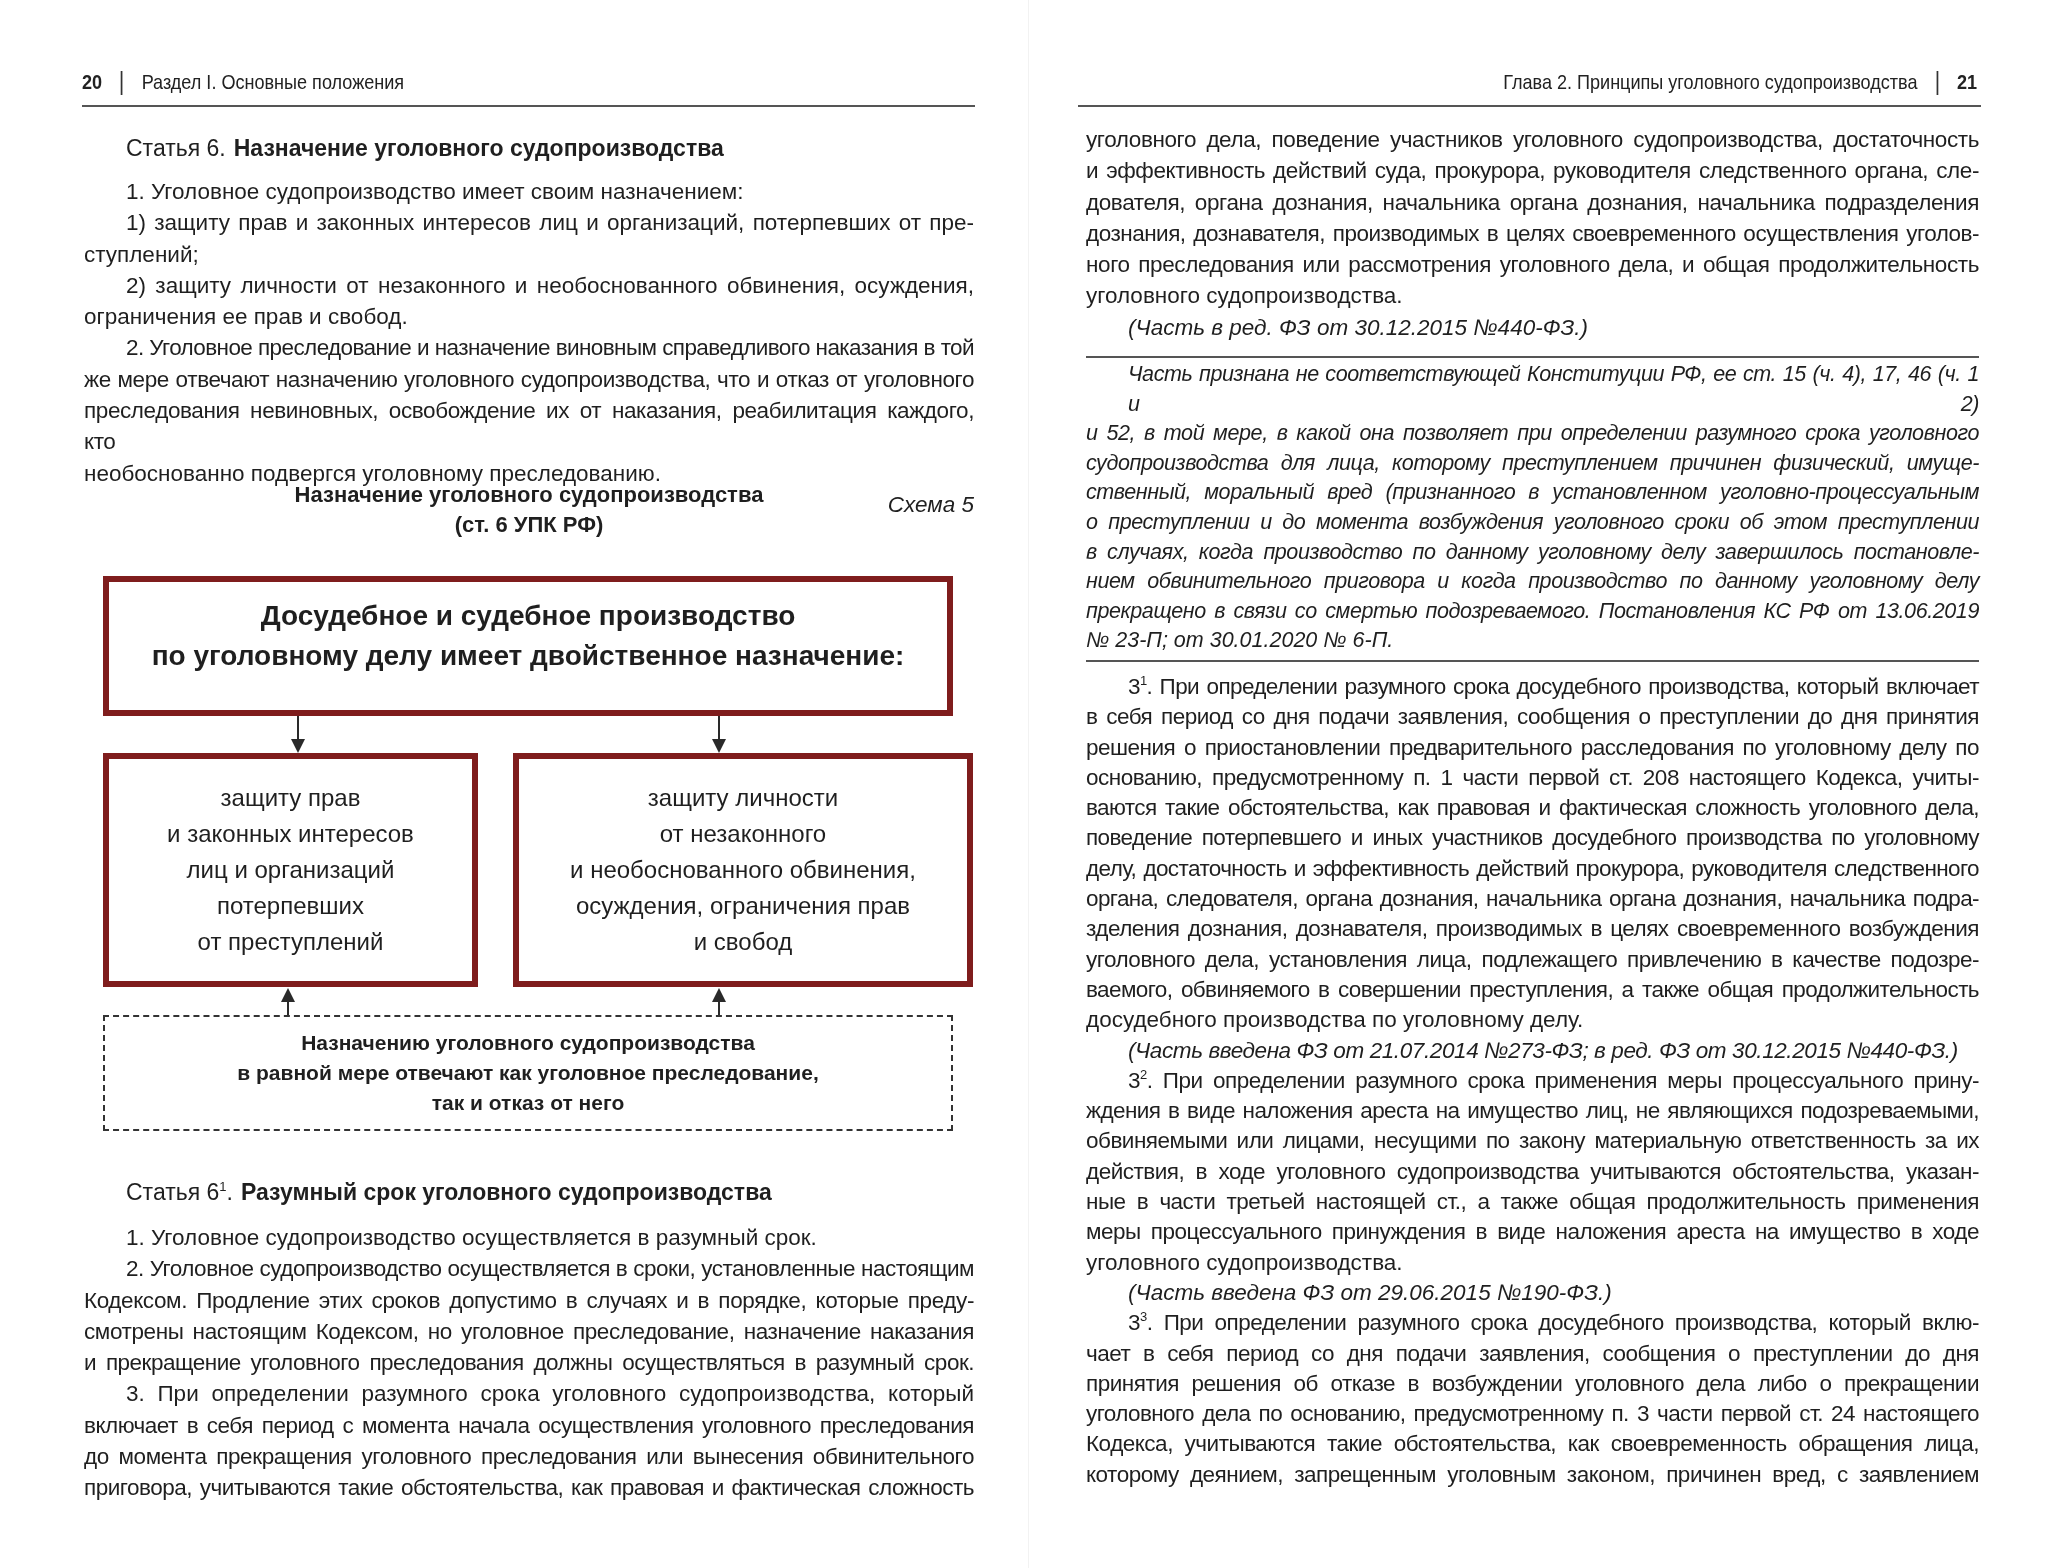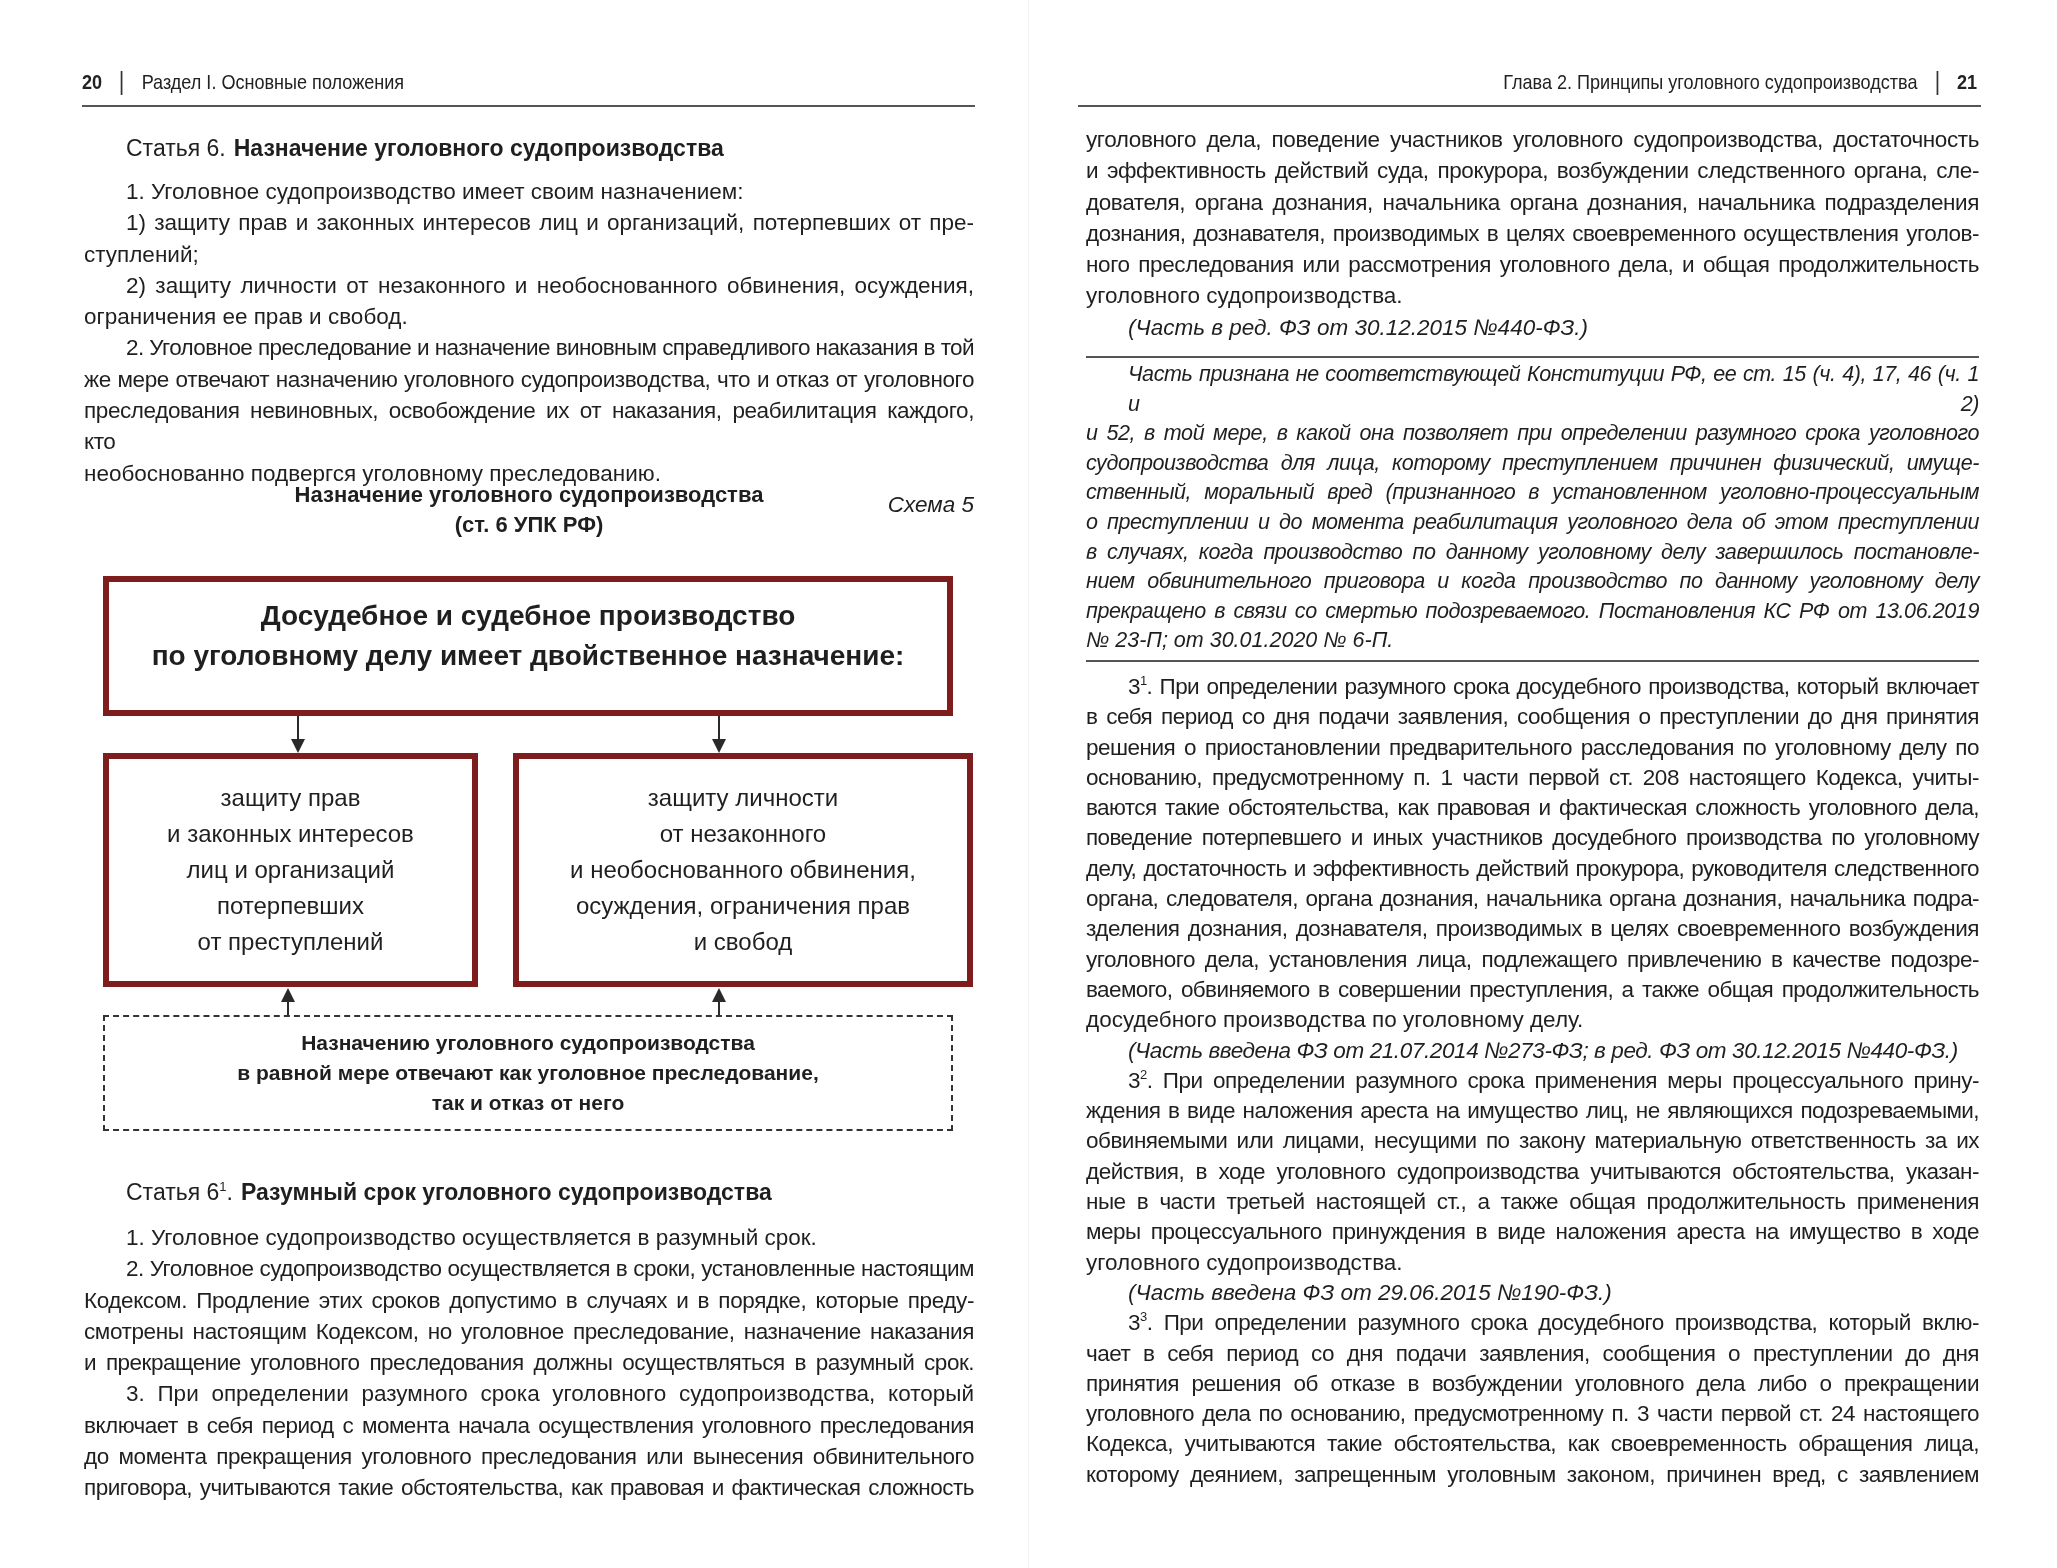--- a/index.html
+++ b/index.html
@@ -156,35 +156,35 @@
 </div>
 
 <div class="page page-right">
   <div class="running-head">
     <span>Глава 2. Принципы уголовного судопроизводства</span><span class="sep"></span><span class="pg">21</span>
   </div>
   <div class="head-rule"></div>
 
   <div class="text-block" style="top:124px;">
     <div class="line justify" style="letter-spacing:-0.4px">уголовного дела, поведение участников уголовного судопроизводства, достаточность</div>
-    <div class="line justify" style="letter-spacing:-0.4px">и эффективность действий суда, прокурора, возбуждении следственного органа, сле-</div>
+    <div class="line justify" style="letter-spacing:-0.4px">и эффективность действий суда, прокурора, руководителя следственного органа, сле-</div>
     <div class="line justify" style="letter-spacing:-0.4px">дователя, органа дознания, начальника органа дознания, начальника подразделения</div>
     <div class="line justify" style="letter-spacing:-0.5px">дознания, дознавателя, производимых в целях своевременного осуществления уголов-</div>
     <div class="line justify" style="letter-spacing:-0.4px">ного преследования или рассмотрения уголовного дела, и общая продолжительность</div>
     <div class="line">уголовного судопроизводства.</div>
     <div class="line italic indent">(Часть в ред. ФЗ от 30.12.2015 №440-ФЗ.)</div>
   </div>
 
   <div class="note-rule" style="top:356px;"></div>
   <div class="text-block italic" style="top:360px; font-size:21.5px; line-height:29.6px;">
     <div class="line justify indent" style="letter-spacing:-0.4px">Часть признана не соответствующей Конституции РФ, ее ст. 15 (ч. 4), 17, 46 (ч. 1 и 2)</div>
     <div class="line justify" style="letter-spacing:-0.4px">и 52, в той мере, в какой она позволяет при определении разумного срока уголовного</div>
     <div class="line justify" style="letter-spacing:-0.4px">судопроизводства для лица, которому преступлением причинен физический, имуще-</div>
     <div class="line justify" style="letter-spacing:-0.4px">ственный, моральный вред (признанного в установленном уголовно-процессуальным</div>
-    <div class="line justify" style="letter-spacing:-0.4px">о преступлении и до момента реабилитация уголовного дела об этом преступлении</div>
+    <div class="line justify" style="letter-spacing:-0.4px">о преступлении и до момента возбуждения уголовного сроки об этом преступлении</div>
     <div class="line justify" style="letter-spacing:-0.4px">в случаях, когда производство по данному уголовному делу завершилось постановле-</div>
     <div class="line justify" style="letter-spacing:-0.4px">нием обвинительного приговора и когда производство по данному уголовному делу</div>
     <div class="line justify" style="letter-spacing:-0.4px">прекращено в связи со смертью подозреваемого. Постановления КС РФ от 13.06.2019</div>
     <div class="line">№ 23-П; от 30.01.2020 № 6-П.</div>
   </div>
   <div class="note-rule" style="top:660px;"></div>
 
   <div class="text-block" style="top:672px; line-height:30.3px;">
     <div class="line justify indent" style="letter-spacing:-0.6px"><span>3</span><sup>1</sup><span>. При определении разумного срока досудебного производства, который включает</span></div>
     <div class="line justify" style="letter-spacing:-0.5px">в себя период со дня подачи заявления, сообщения о преступлении до дня принятия</div>

